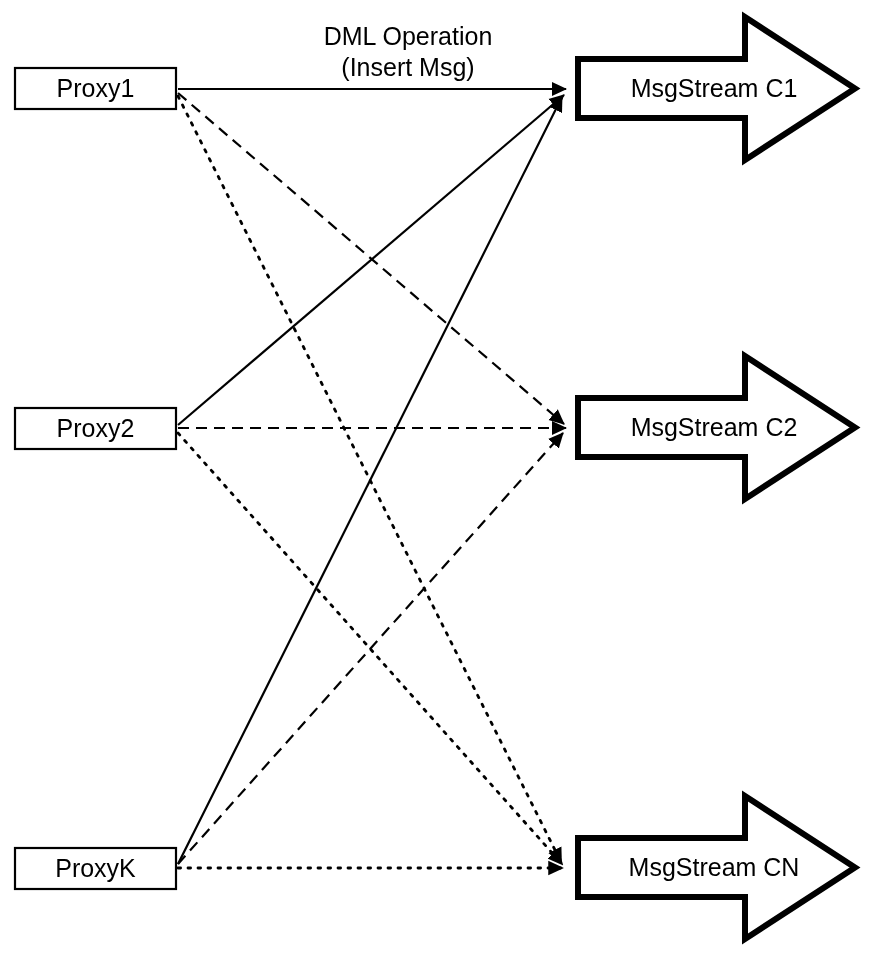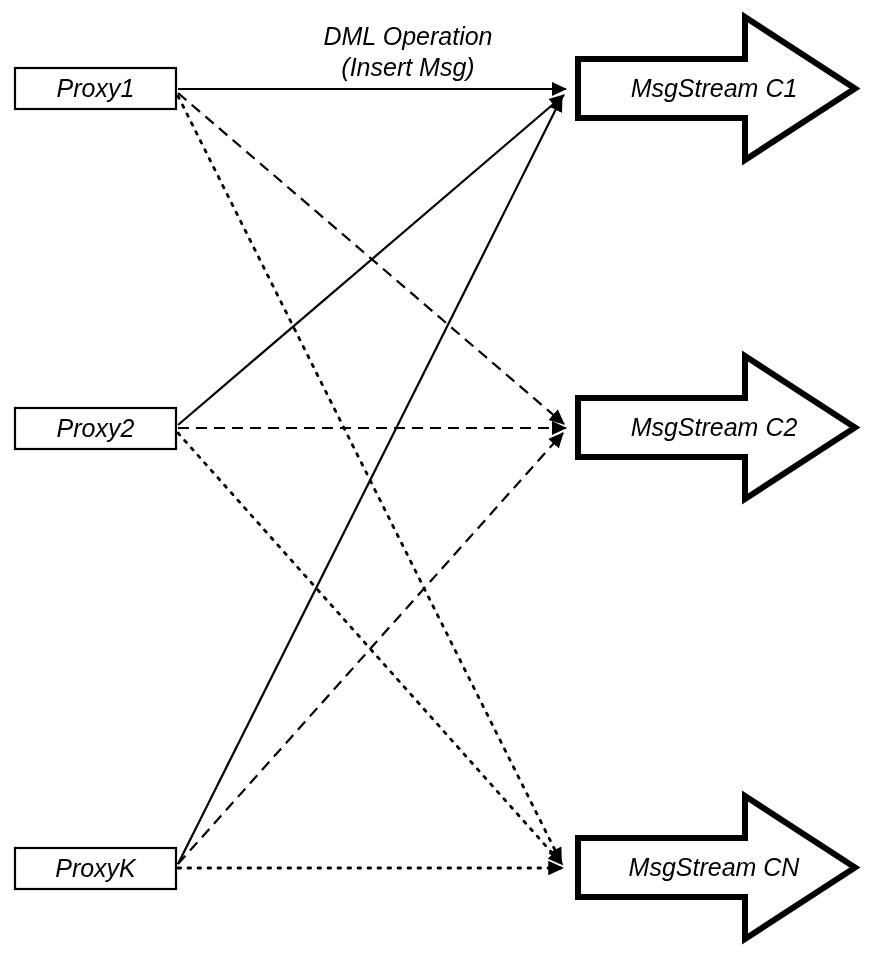--- a/index.html
+++ b/index.html
@@ -9,21 +9,20 @@
   }
   body {
     font-family: "Liberation Sans", sans-serif;
   }
   #canvas {
     position: relative;
     width: 875px;
     height: 956px;
     background: #ffffff;
     overflow: hidden;
-    font-style: italic;
   }
   #diagram-svg {
     position: absolute;
     left: 0;
     top: 0;
     width: 875px;
     height: 956px;
   }
   .proxy-label {
     font-family: "Liberation Sans", sans-serif;

